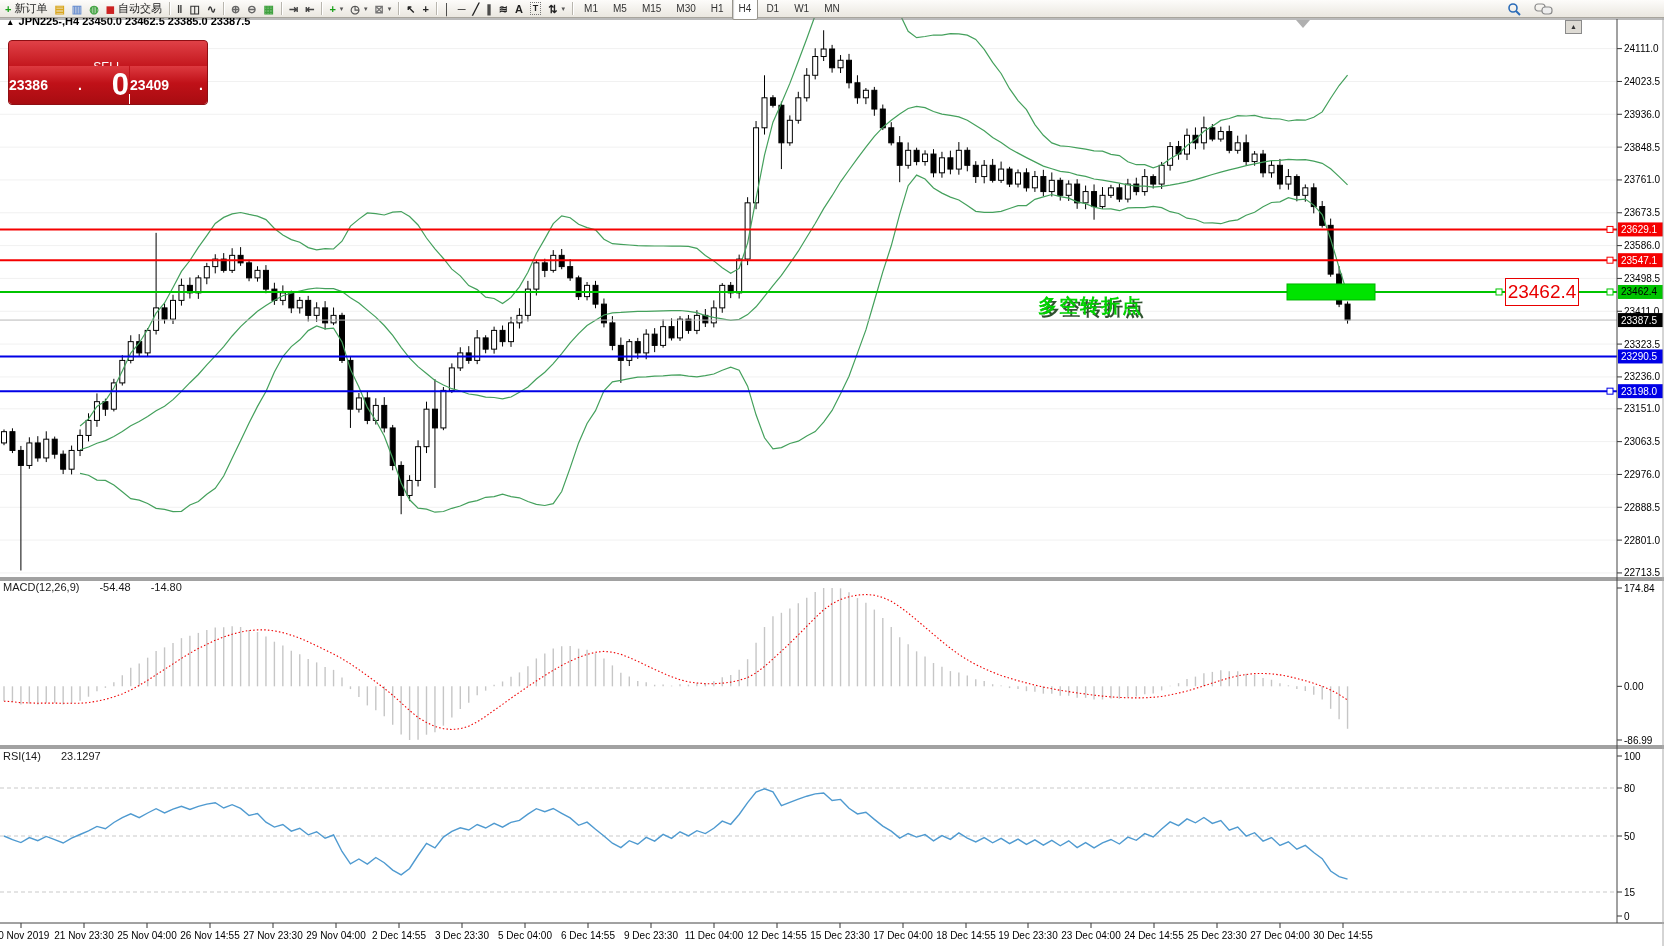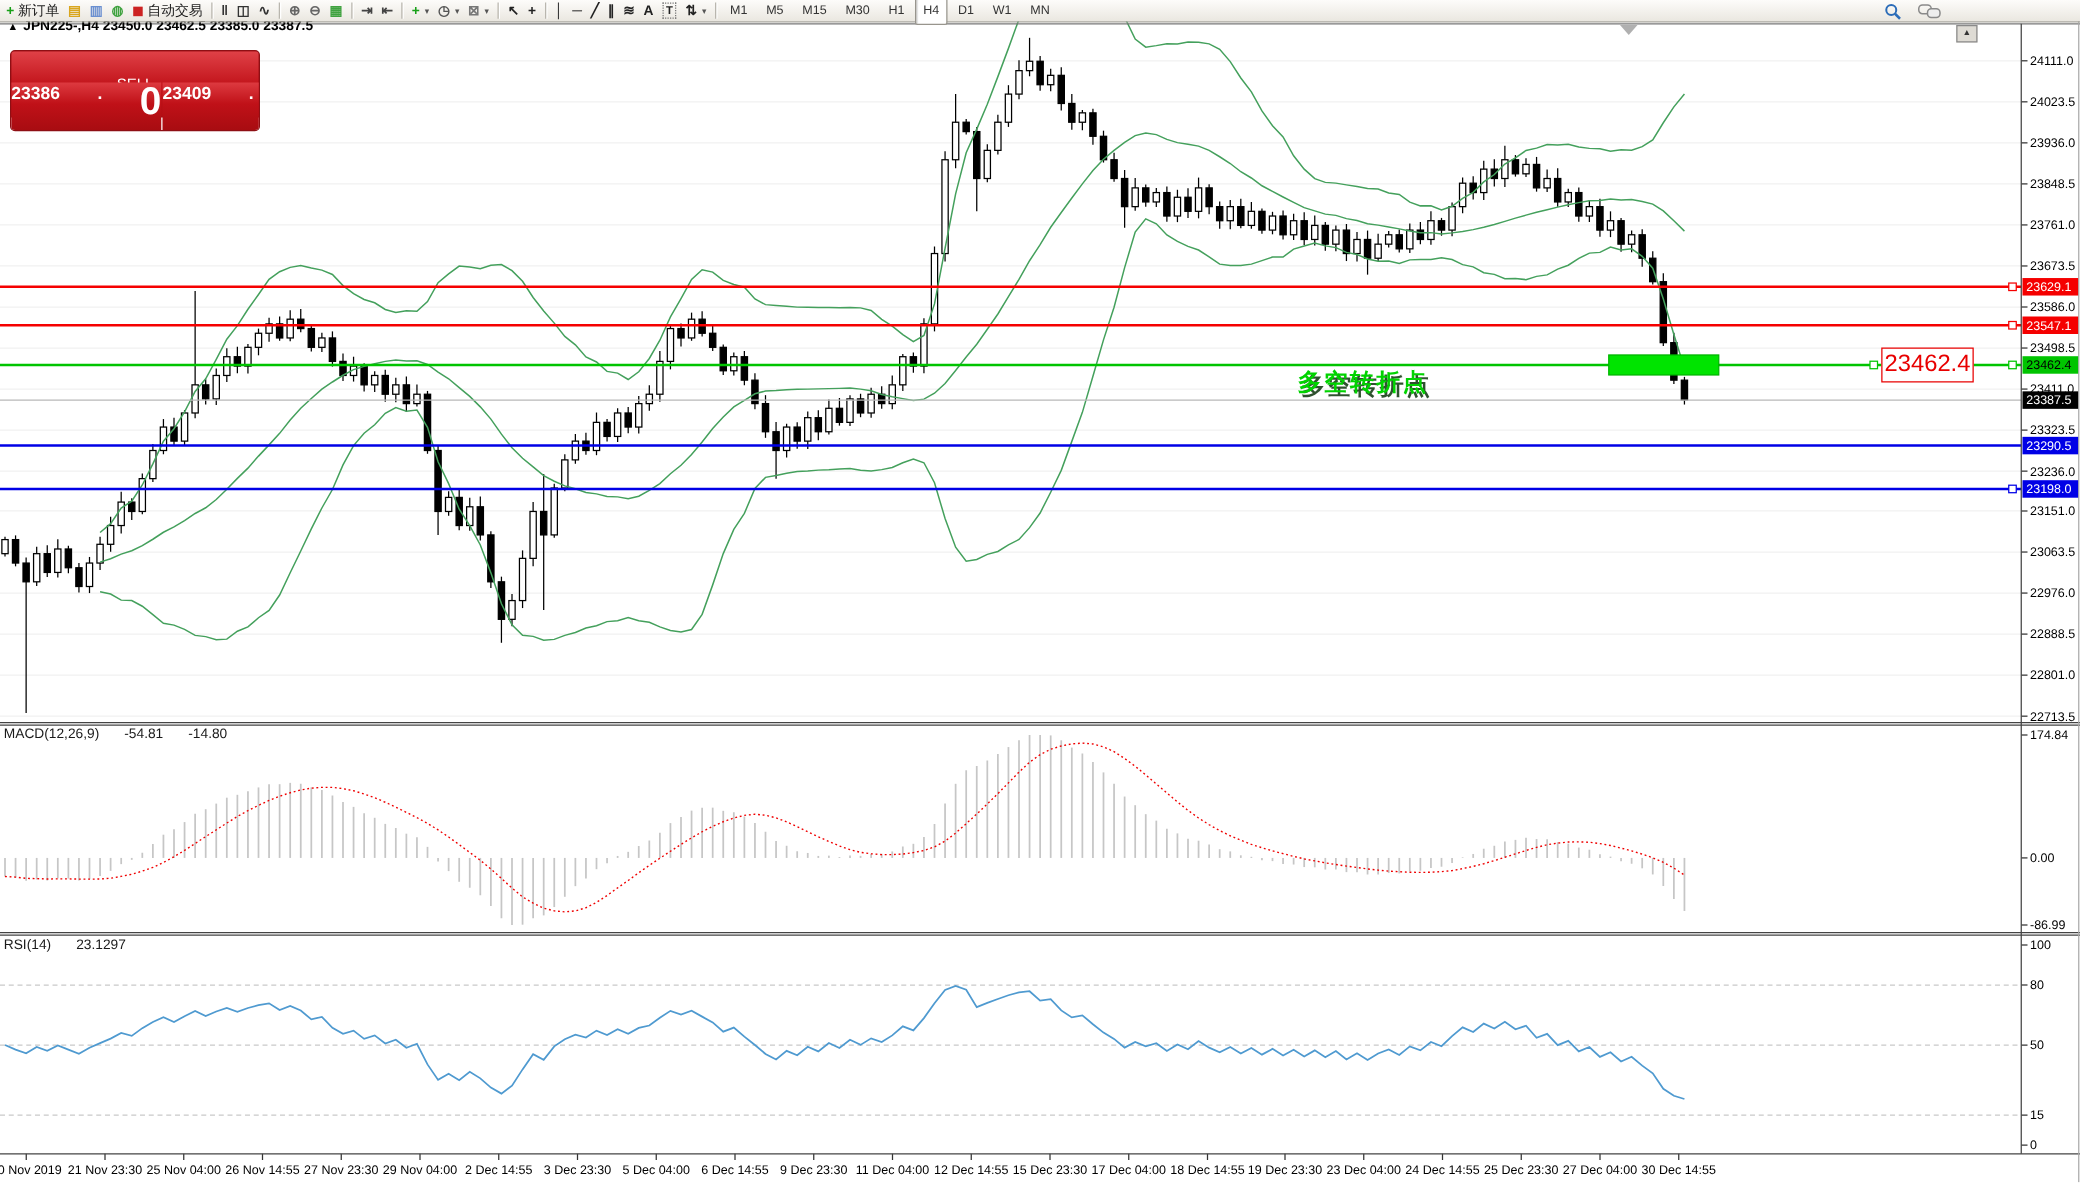--- a/index.html
+++ b/index.html
@@ -36,21 +36,21 @@
   .ocp{position:absolute;left:8px;top:40px;width:198px;z-index:6;border-radius:4px;overflow:hidden;
     border:1px solid #8e0f14;background:#9c0d12;}
   .ocp-top{display:flex;height:24px;gap:1px;flex-direction:column;}
   .ocp-head{flex:0 0 52px;display:flex;align-items:center;justify-content:center;color:#fff;
     font-size:12px;background:linear-gradient(#e04147,#c01118 55%,#b30d13);}
   .ocp-vol{flex:1;display:flex;align-items:center;background:#fff;padding:1px;gap:1px;}
   .spin{width:14px;height:18px;background:linear-gradient(#fdfdfd,#d9d6cf);border:1px solid #9a978f;
     border-radius:2px;color:#c01118;font-size:7px;display:flex;align-items:center;justify-content:center;}
   .vol{flex:1;text-align:right;font-size:13px;font-weight:700;color:#000;padding-right:12px;}
   .ocp-prices{display:flex;gap:1px;margin-top:1px;height:38px;}
-  .ocp-price{flex:1;display:flex;justify-content:center;color:#fff;
+  .ocp-price{flex:1;display:flex;align-items:center;justify-content:center;color:#fff;
     background:linear-gradient(#dd3a40,#c01118 45%,#a80c11);gap:30px;}
   .p-small{font-size:14px;font-weight:700;}
   .p-dot{font-size:14px;font-weight:700;}
   .p-big{font-size:31px;font-weight:700;line-height:30px;}
 </style>
 </head>
 <body>
 
 <div id="app">
   <svg id="chart-svg" width="1664" height="946">
@@ -852,21 +852,21 @@
       </div>
       <div class="ocp-price">
         <span class="p-small">23409</span>
           <span class="p-dot">.</span>
           <span class="p-big">0</span>
       </div>
     </div>
   </div>
 
   <div class="panel-label" style="left:3px;top:581px;">
-    <span>MACD(12,26,9)</span><span>-54.81</span><span>-14.80</span>
+    <span>MACD(12,26,9)</span><span>-54.48</span><span>-14.80</span>
   </div>
   <div class="panel-label" style="left:3px;top:750px;">
     <span>RSI(14)</span><span>23.1297</span>
   </div>
 
   <div class="annotation">多空转折点</div>
   <div class="price-float">23462.4</div>
   <div class="mini-btn">▲</div>
 </div>
 

